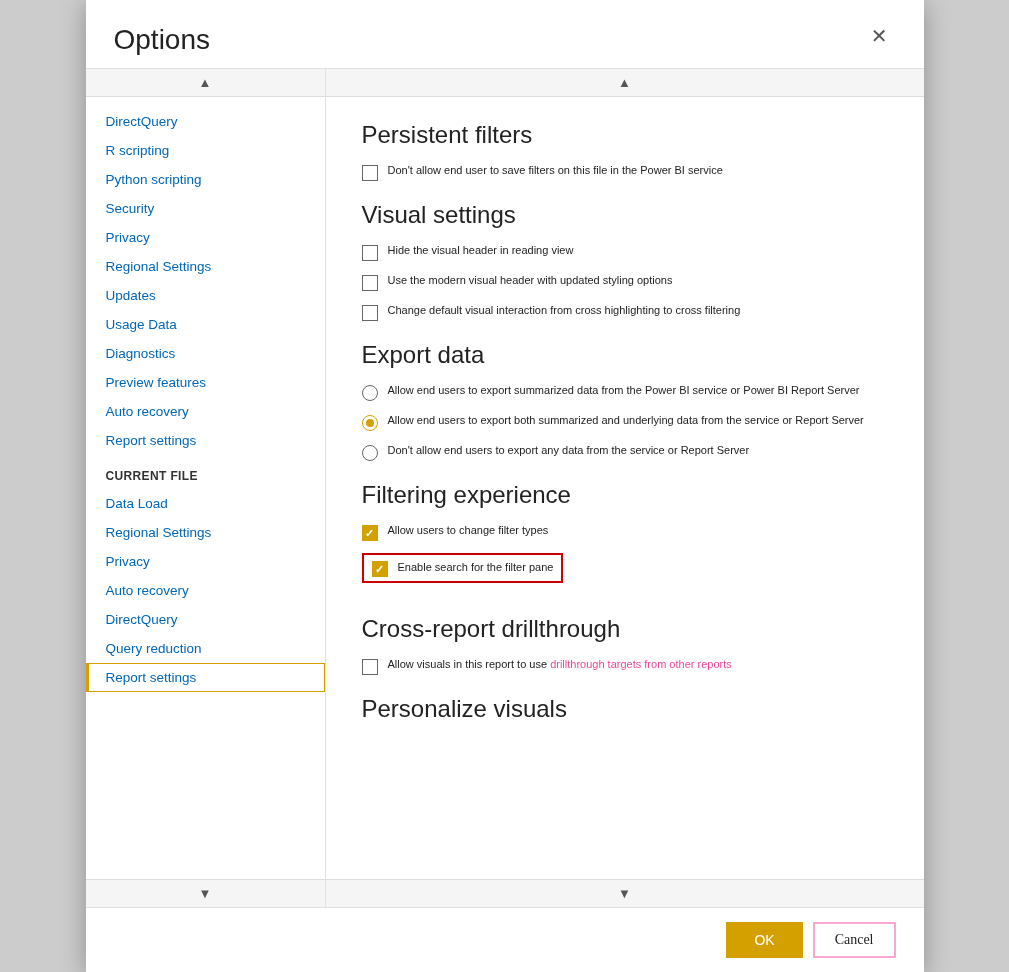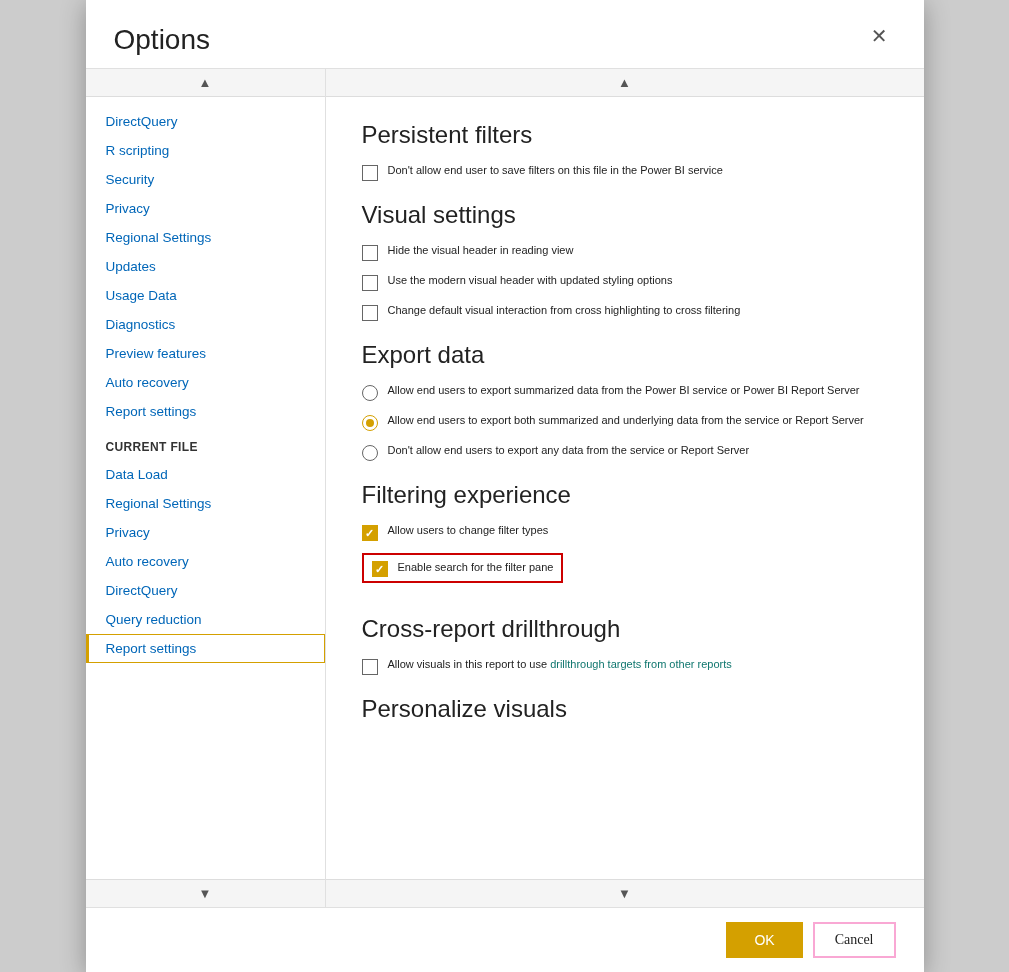--- a/index.html
+++ b/index.html
@@ -152,21 +152,21 @@
       align-items: flex-start;
       margin-bottom: 12px;
       gap: 10px;
     }
     .option-text {
       font-size: 11px;
       color: #222;
       line-height: 1.4;
     }
     .option-text a, .option-text .link {
-      color: #0f766e;
+      color: #ec4899;
       text-decoration: none;
     }
     .checkbox-box {
       width: 16px;
       height: 16px;
       min-width: 16px;
       border: 1.5px solid #666;
       background: #fff;
       display: flex;
       align-items: center;
@@ -254,20 +254,21 @@
 
   <div class="dialog-body">
 
     <div class="sidebar">
       <button class="sidebar-scroll-btn top">▲</button>
       <div class="sidebar-scroll">
 
         <div id="global-nav">
             <div class="sidebar-item">DirectQuery</div>
             <div class="sidebar-item">R scripting</div>
+            <div class="sidebar-item">Python scripting</div>
             <div class="sidebar-item">Security</div>
             <div class="sidebar-item">Privacy</div>
             <div class="sidebar-item">Regional Settings</div>
             <div class="sidebar-item">Updates</div>
             <div class="sidebar-item">Usage Data</div>
             <div class="sidebar-item">Diagnostics</div>
             <div class="sidebar-item">Preview features</div>
             <div class="sidebar-item">Auto recovery</div>
             <div class="sidebar-item">Report settings</div>
           </div>

